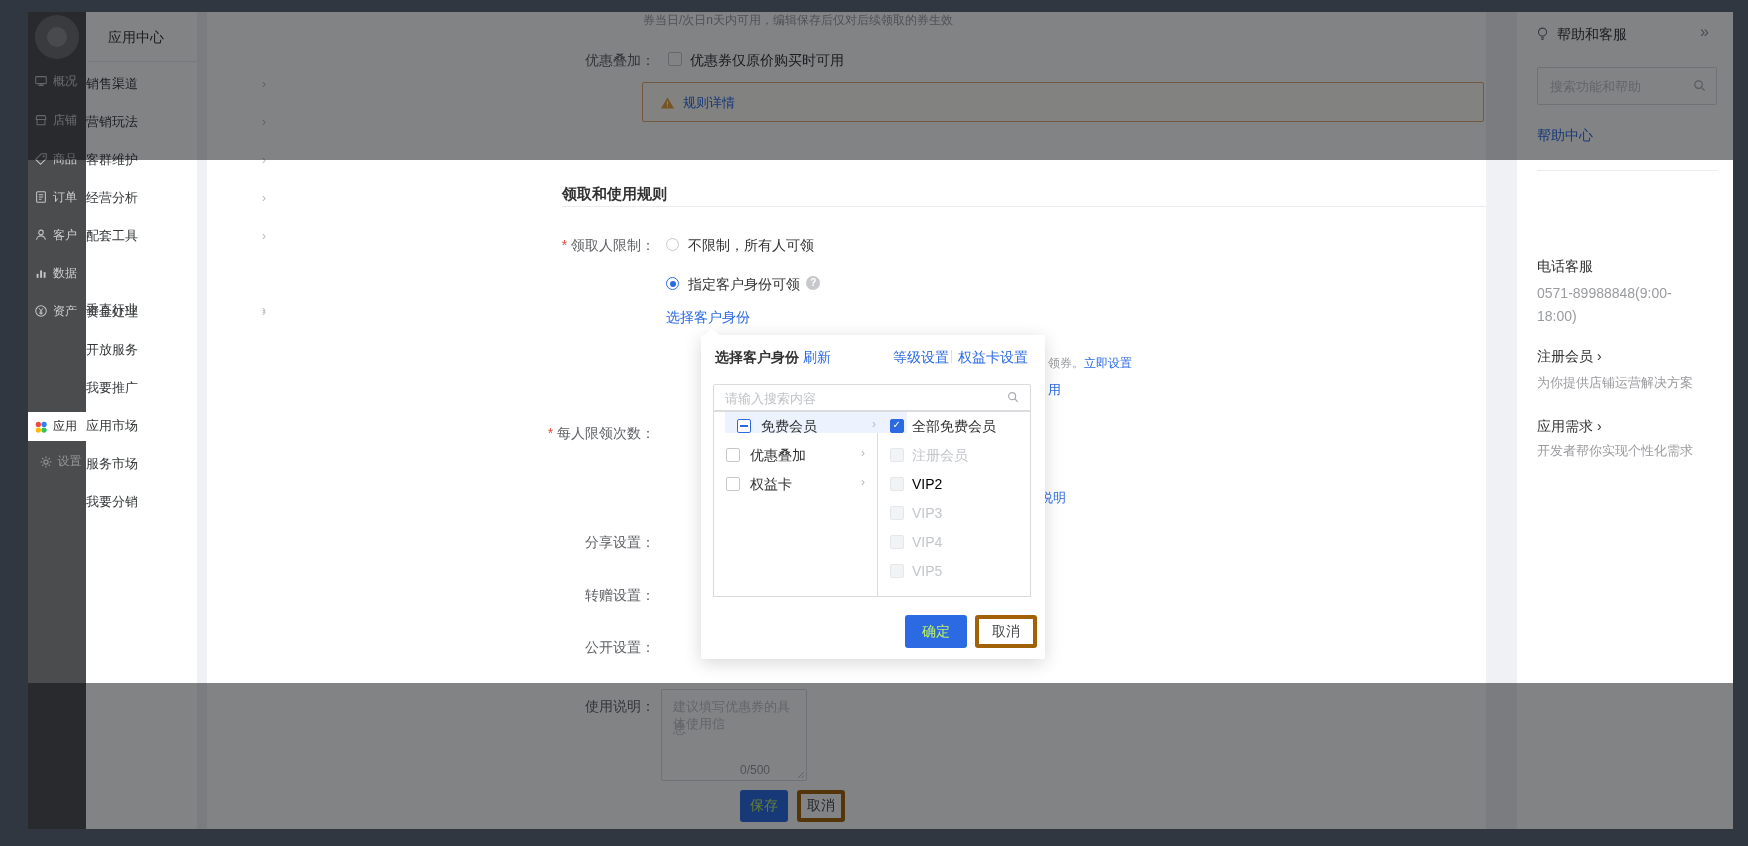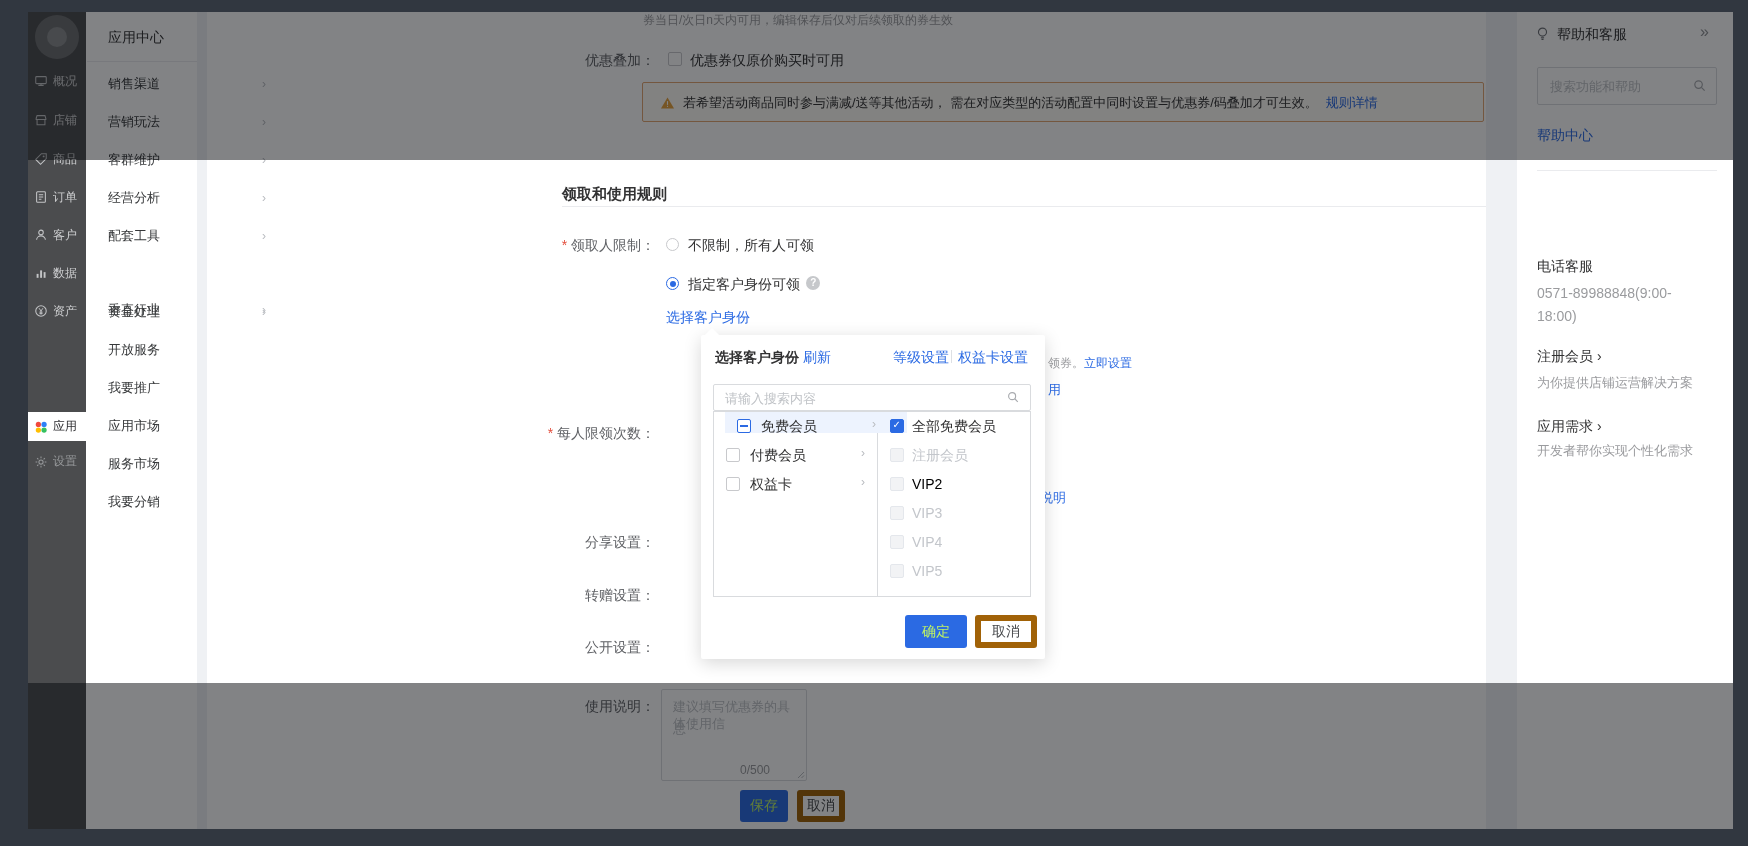--- a/index.html
+++ b/index.html
@@ -13,40 +13,40 @@
   .t14{font-size:14px;line-height:19px;}
   .t15{font-size:15px;line-height:20px;}
   .dark{color:#323233;} .mid{color:#606266;} .gray{color:#9a9b9e;} .light{color:#bfc2c6;}
   .blue{color:#2b6ae3;} .red{color:#e34d3c;}
   .bold{font-weight:700;} .semi{font-weight:600;}
   .ta-r{text-align:right;}
   
   .side-item{position:absolute;left:28px;width:58px;height:30px;display:flex;align-items:center;
              justify-content:flex-start;padding-left:6px;box-sizing:border-box;gap:5px;color:#cdced0;font-size:12px;}
   .side-item.active{background:#ffffff;color:#2d2d30;}
-  .side-item.dim{color:#96989a;}
+  .side-item.dim{color:#96989a;justify-content:center;}
   .sub-item{position:absolute;left:86px;width:111px;height:30px;display:flex;align-items:center;
-            padding-left:22px;box-sizing:border-box;color:#36383a;font-size:13px;}
+            box-sizing:border-box;color:#36383a;font-size:13px;}
   .chev{position:absolute;left:176px;color:#b9bcc0;font-size:12px;}
   .chev::after{content:"›";}
   
   .radio{position:absolute;width:13px;height:13px;border:1px solid #c8c9cc;border-radius:50%;background:#fff;box-sizing:border-box;}
   .radio.sel{border-color:#2b6ae3;}
   .radio.sel::after{content:"";position:absolute;left:2.5px;top:2.5px;width:6px;height:6px;border-radius:50%;background:#2b6ae3;}
   .cb{position:absolute;width:14px;height:14px;border:1px solid #c8c9cc;border-radius:2px;background:#fff;box-sizing:border-box;}
   .cb.ind{border-color:#2b6ae3;}
   .cb.ind::after{content:"";position:absolute;left:2px;top:5px;width:8px;height:2px;background:#2b6ae3;}
   .cb.on{background:#2b6ae3;border-color:#2b6ae3;}
   .cb.on::after{content:"✓";position:absolute;left:1.5px;top:-1px;color:#fff;font-size:10px;font-weight:700;}
   .cb.dis{background:#f2f3f5;border-color:#e4e7ec;}
   .info-badge{position:absolute;width:14px;height:14px;border-radius:50%;background:#c6c8cb;}
   .info-badge::after{content:"?";position:absolute;left:4.2px;top:0.5px;color:#fff;font-size:10px;font-weight:700;}
   .btn{position:absolute;display:flex;align-items:center;justify-content:center;border-radius:3px;font-size:14px;box-sizing:border-box;}
   .btn.primary{background:#2b6ae3;color:#bef264;}
-  .btn.plain{background:#fff;border:6px solid #a16207;color:#45474a;}
+  .btn.plain{background:#fff;border:4px solid #a16207;color:#45474a;}
   .inputbox{position:absolute;background:#fff;border:1px solid #d9dbde;border-radius:2px;box-sizing:border-box;}
   .divider{position:absolute;background:#eaebee;}
   
   .popup{position:absolute;left:701px;top:335px;width:344px;height:324px;background:#fff;border-radius:2px;
          box-shadow:0 4px 18px rgba(0,0,0,0.16);z-index:30;}
   .popup-notch{position:absolute;left:707px;top:330px;width:10px;height:10px;background:#fff;transform:rotate(45deg);z-index:31;}
   .lrow{position:absolute;display:flex;align-items:center;}
   
   .dim-overlay{position:absolute;left:28px;width:1705px;background:rgba(6,8,12,0.5);z-index:20;pointer-events:none;}
   svg{display:block;}
@@ -205,21 +205,20 @@
 
   <div class="abs" style="left:642px;top:82px;width:842px;height:40px;border:1px solid #e2a672;border-radius:2px;background:#fffcf6;box-sizing:border-box;"></div>
   <div class="abs" style="left:660px;top:94px;display:flex;align-items:center;gap:8px;">
     <span>
         <svg width="15" height="14" viewBox="0 0 16 15">
           <path d="M8 1.5L15 13.5H1Z" fill="#e6a23c"></path>
           <rect x="7.4" y="5.5" width="1.2" height="4" fill="#fff"></rect>
           <rect x="7.4" y="10.5" width="1.2" height="1.2" fill="#fff"></rect>
         </svg>
       </span>
-    <span class="t13 dark">若希望活动商品同时参与满减/送等其他活动， 需在对应类型的活动配置中同时设置与优惠券/码叠加才可生效。</span>
     <span class="t13 blue">规则详情</span>
   </div>
 
   <div class="abs t15 semi dark" style="left:562px;top:184px;">领取和使用规则</div>
   <div class="divider" style="left:562px;top:206px;width:924px;height:1px;"></div>
 
   <div class="abs t14 mid ta-r" style="left:440px;top:236px;width:215px;">
     <span class="red">*</span>
     <span>领取人限制：</span>
   </div>
@@ -312,21 +311,21 @@
     <div class="rect" style="left:12px;top:76px;width:318px;height:186px;border:1px solid #d9dbde;box-sizing:border-box;"></div>
     <div class="rect" style="left:176px;top:76px;width:1px;height:186px;background:#d9dbde;"></div>
 
     <div class="lrow" style="left:24px;top:77px;width:162px;height:21px;background:#edf3fe;padding-left:20px;">
       <span class="cb ind" style="left:12px;top:7px;"></span>
       <span class="abs t14 dark" style="left:36px;top:5px;">免费会员</span>
       <span class="abs" style="left:147px;top:5px;color:#b9bcc0;font-size:12px;">›</span>
     </div>
     <div class="lrow" style="left:13px;top:106px;width:162px;height:29px;">
       <span class="cb" style="left:12px;top:7px;"></span>
-      <span class="abs t14 dark" style="left:36px;top:5px;">付费会员</span>
+      <span class="abs t14 dark" style="left:36px;top:5px;">优惠叠加</span>
       <span class="abs" style="left:147px;top:5px;color:#b9bcc0;font-size:12px;">›</span>
     </div>
     <div class="lrow" style="left:13px;top:135px;width:162px;height:29px;">
       <span class="cb" style="left:12px;top:7px;"></span>
       <span class="abs t14 dark" style="left:36px;top:5px;">权益卡</span>
       <span class="abs" style="left:147px;top:5px;color:#b9bcc0;font-size:12px;">›</span>
     </div>
 
     <div class="lrow" style="left:177px;top:77px;width:152px;height:29px;">
       <span class="cb on" style="left:12px;top:7px;"></span>

